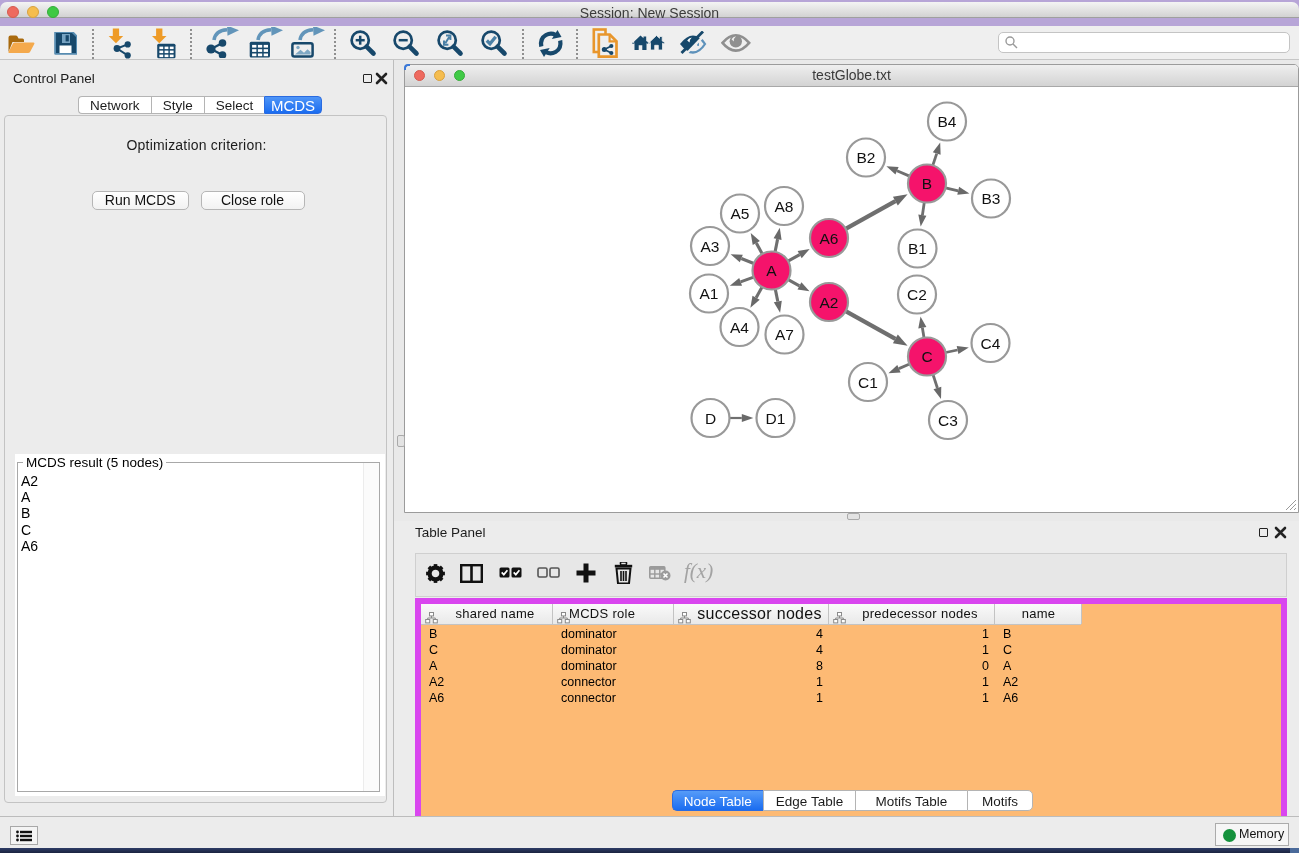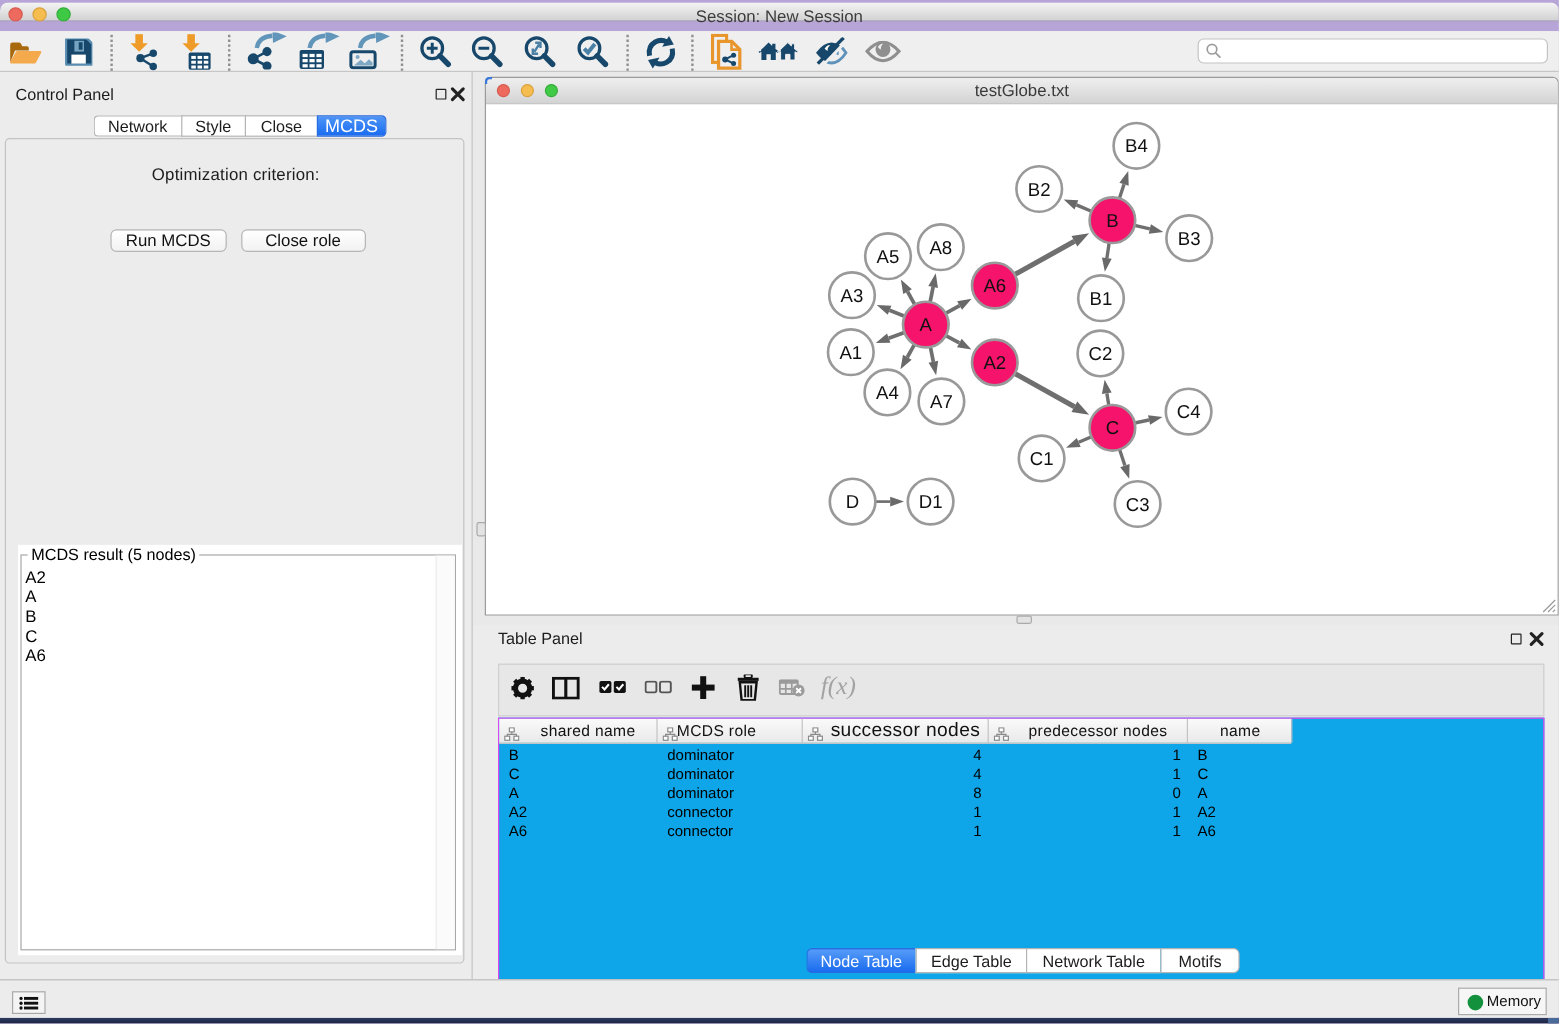--- a/index.html
+++ b/index.html
@@ -158,21 +158,21 @@
     </div>
 </div>
 <div style="position:absolute;left:0;top:60px;width:393px;height:756px;background:#ececec;border-right:1px solid #bdbdbd">
 <div style="position:absolute;left:13px;top:11px;font-size:13.5px;color:#1c1c1c">Control Panel</div>
 <div style="position:absolute;left:362.5px;top:13.5px;width:9.5px;height:9.5px;border:1.5px solid #222;box-sizing:border-box;border-radius:1px"></div>
 <svg style="position:absolute;left:375px;top:12px" width="13" height="13" viewBox="0 0 13 13">
       <path d="M2 2 L11 11 M11 2 L2 11" stroke="#222" stroke-width="2.6" stroke-linecap="round"></path>
     </svg>
 <div style="position:absolute;left:78px;top:36px;width:72.5px;height:18px;background:#fff;color:#1c1c1c;border:1px solid #b4b4b4;border-radius:4px 0 0 4px;border-right-width:0px;font-size:13.5px;text-align:center;line-height:18px;box-sizing:border-box">Network</div>
 <div style="position:absolute;left:150.5px;top:36px;width:53.5px;height:18px;background:#fff;color:#1c1c1c;border:1px solid #b4b4b4;border-right-width:0px;font-size:13.5px;text-align:center;line-height:18px;box-sizing:border-box">Style</div>
-<div style="position:absolute;left:204px;top:36px;width:60px;height:18px;background:#fff;color:#1c1c1c;border:1px solid #b4b4b4;border-right-width:0px;font-size:13.5px;text-align:center;line-height:18px;box-sizing:border-box">Close</div>
+<div style="position:absolute;left:204px;top:36px;width:60px;height:18px;background:#fff;color:#1c1c1c;border:1px solid #b4b4b4;border-right-width:0px;font-size:13.5px;text-align:center;line-height:18px;box-sizing:border-box">Select</div>
 <div style="position:absolute;left:264px;top:36px;width:58px;height:18px;background:linear-gradient(#4e95f7,#1a6cf0);color:#fff;border:1px solid #2a6be0;border-radius:0 4px 4px 0;border-right-width:1px;font-size:15px;text-align:center;line-height:18px;box-sizing:border-box">MCDS</div>
 <div style="position:absolute;left:4px;top:55px;width:383px;height:688px;border:1px solid #c3c3c3;border-radius:4px;box-sizing:border-box"></div>
 <div style="position:absolute;left:0;top:77px;width:393px;text-align:center;font-size:14px;letter-spacing:0.2px;color:#1c1c1c">Optimization criterion:</div>
 <div style="position:absolute;left:92px;top:131px;width:96.5px;height:19px;background:linear-gradient(#ffffff,#f2f2f2);border:1px solid #b6b6b6;border-radius:5px;box-sizing:border-box;font-size:14px;color:#111;text-align:center;line-height:17.5px">Run MCDS</div>
 <div style="position:absolute;left:200.5px;top:131px;width:104px;height:19px;background:linear-gradient(#ffffff,#f2f2f2);border:1px solid #b6b6b6;border-radius:5px;box-sizing:border-box;font-size:14px;color:#111;text-align:center;line-height:17.5px">Close role</div>
 <div style="position:absolute;left:15px;top:394px;width:370px;height:342px;background:#fff"></div>
 <div style="position:absolute;left:17px;top:402px;width:363px;height:330px;border:1px solid #a8a8a8;box-sizing:border-box"></div>
 <div style="position:absolute;left:363px;top:403px;width:16px;height:328px;background:#fbfbfb;border-left:1px solid #ececec;box-sizing:border-box"></div>
 <div style="position:absolute;left:23px;top:395px;padding:0 3px;font-size:13.5px;color:#000;background:#fff">MCDS result (5 nodes)</div>
 <div style="position:absolute;left:21px;top:413.0px;font-size:14px;color:#000">A2</div>
@@ -329,21 +329,21 @@
 <svg style="position:absolute;left:255px;top:45px" width="22" height="15" viewBox="0 0 22 15">
       <rect x="0.8" y="0.8" width="15" height="11.5" rx="1" fill="none" stroke="#9b9b9b" stroke-width="1.6"></rect>
       <rect x="0.8" y="0.8" width="15" height="3" fill="#9b9b9b"></rect>
       <line x1="5.8" y1="1" x2="5.8" y2="12" stroke="#9b9b9b" stroke-width="1.4"></line>
       <line x1="10.8" y1="1" x2="10.8" y2="12" stroke="#9b9b9b" stroke-width="1.4"></line>
       <line x1="1" y1="8" x2="15.5" y2="8" stroke="#9b9b9b" stroke-width="1.4"></line>
       <circle cx="16.5" cy="9.5" r="5" fill="#9b9b9b"></circle>
       <path d="M14.5 7.5 L18.5 11.5 M18.5 7.5 L14.5 11.5" stroke="#fff" stroke-width="1.6"></path>
     </svg>
 <div style="position:absolute;left:290px;top:38px;font-family:'Liberation Serif',serif;font-style:italic;font-size:21px;color:#a3a3a3">f(x)</div>
-<div style="position:absolute;left:21px;top:77px;width:872px;height:236px;background:#0ea5e9;border:1px solid #d946ef;box-sizing:border-box">
+<div style="position:absolute;left:21px;top:77px;width:872px;height:236px;background:#fdba74;border:6px solid #d946ef;box-sizing:border-box">
 <div style="position:absolute;left:0;top:0;width:660px;height:20px;background:linear-gradient(#fafafa,#e9e9e9);border-bottom:1px solid #c3c3c3"></div>
 <div style="position:absolute;left:0px;top:0;width:132px;height:20px;border-right:1px solid #c3c3c3;box-sizing:border-box"></div>
 <div style="position:absolute;left:4px;top:4px"><svg width="13" height="12" viewBox="0 0 13 12" style="vertical-align:-2px">
           <rect x="4.5" y="0.5" width="4" height="3.4" fill="#fff" stroke="#8a8a8a"></rect>
           <rect x="0.7" y="7.5" width="4" height="3.4" fill="#fff" stroke="#8a8a8a"></rect>
           <rect x="8.3" y="7.5" width="4" height="3.4" fill="#fff" stroke="#8a8a8a"></rect>
           <path d="M6.5 4 L6.5 6 M2.7 7.5 L2.7 6 L10.3 6 L10.3 7.5" stroke="#8a8a8a" fill="none"></path>
         </svg></div>
 <div style="position:absolute;left:16px;top:0;width:116px;height:20px;text-align:center;font-size:13px;letter-spacing:0.3px;line-height:20px;color:#111">shared name</div>
 <div style="position:absolute;left:132px;top:0;width:121px;height:20px;border-right:1px solid #c3c3c3;box-sizing:border-box"></div>
@@ -393,21 +393,21 @@
 <div style="position:absolute;left:408px;top:71px;width:160px;text-align:right;font-size:12.5px;color:#000">1</div>
 <div style="position:absolute;left:582px;top:71px;font-size:12.5px;color:#000">A2</div>
 <div style="position:absolute;left:8px;top:87px;font-size:12.5px;color:#000">A6</div>
 <div style="position:absolute;left:140px;top:87px;font-size:12.5px;color:#000">connector</div>
 <div style="position:absolute;left:253px;top:87px;width:149px;text-align:right;font-size:12.5px;color:#000">1</div>
 <div style="position:absolute;left:408px;top:87px;width:160px;text-align:right;font-size:12.5px;color:#000">1</div>
 <div style="position:absolute;left:582px;top:87px;font-size:12.5px;color:#000">A6</div>
 </div>
 <div style="position:absolute;left:277.5px;top:269px;width:91.5px;height:21px;background:linear-gradient(#569cf8,#1a6cf0);color:#fff;border:1px solid #2a6be0;border-radius:5px 0 0 5px;border-right-width:0px;font-size:13.5px;text-align:center;line-height:21px;box-sizing:border-box">Node Table</div>
 <div style="position:absolute;left:369px;top:269px;width:92px;height:21px;background:#fff;color:#1c1c1c;border:1px solid #b4b4b4;border-right-width:0px;font-size:13.5px;text-align:center;line-height:21px;box-sizing:border-box">Edge Table</div>
-<div style="position:absolute;left:461px;top:269px;width:112px;height:21px;background:#fff;color:#1c1c1c;border:1px solid #b4b4b4;border-right-width:0px;font-size:13.5px;text-align:center;line-height:21px;box-sizing:border-box">Network Table</div>
+<div style="position:absolute;left:461px;top:269px;width:112px;height:21px;background:#fff;color:#1c1c1c;border:1px solid #b4b4b4;border-right-width:0px;font-size:13.5px;text-align:center;line-height:21px;box-sizing:border-box">Motifs Table</div>
 <div style="position:absolute;left:573px;top:269px;width:66px;height:21px;background:#fff;color:#1c1c1c;border:1px solid #b4b4b4;border-radius:0 5px 5px 0;border-right-width:1px;font-size:13.5px;text-align:center;line-height:21px;box-sizing:border-box">Motifs</div>
 </div>
 <div style="position:absolute;left:0;top:816px;width:1299px;height:32px;background:#ececec;border-top:1px solid #bcbcbc;box-sizing:border-box">
 <div style="position:absolute;left:10px;top:9px;width:28px;height:19px;background:#f4f4f4;border:1px solid #a8a8a8;box-sizing:border-box">
       <svg width="16" height="12" viewBox="0 0 16 12" style="position:absolute;left:5px;top:2.5px">
         <circle cx="1.5" cy="2" r="1.4" fill="#111"></circle>
         <rect x="4" y="0.8" width="12" height="2.4" fill="#111"></rect>
         <circle cx="1.5" cy="6" r="1.4" fill="#111"></circle>
         <rect x="4" y="4.8" width="12" height="2.4" fill="#111"></rect>
         <circle cx="1.5" cy="10" r="1.4" fill="#111"></circle>

